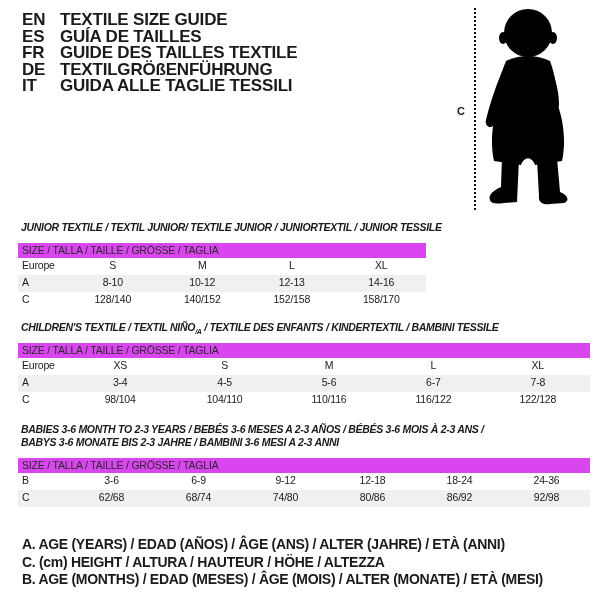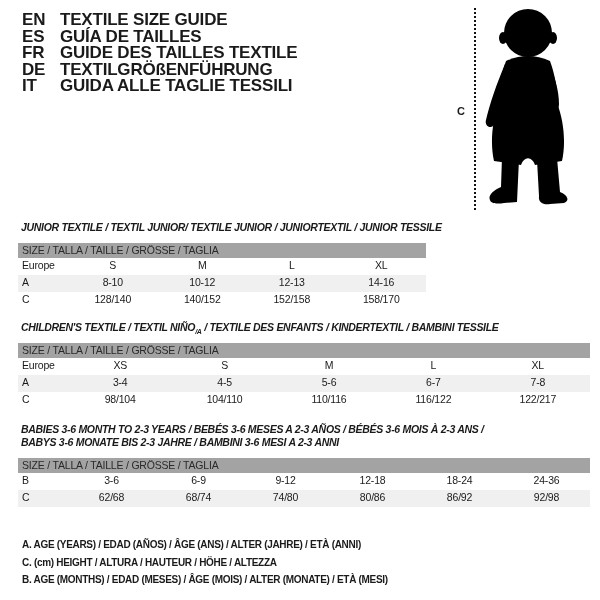--- a/index.html
+++ b/index.html
@@ -35,38 +35,38 @@
   .sec-title {
     position: absolute; left: 21px;
     font-size: 10.5px; font-weight: bold; line-height: 13px;
     white-space: nowrap; letter-spacing: -0.3px; font-style: italic;
   }
   .sec-title sub { font-size: 7px; }
 
   
   .tbl { position: absolute; left: 18px; font-size: 10.5px; }
   .tbl-header {
-    background: #a3a3a3; color: #2a2a2a;
+    background: #d946ef; color: #2a2a2a;
     height: 15px; line-height: 15px; padding-left: 4px;
     letter-spacing: -0.2px;
   }
   .trow { display: grid; height: 17px; line-height: 15px; }
   .trow.alt { background: #f0f0f0; }
   .cols-4 { grid-template-columns: 50px repeat(4, 1fr); }
   .cols-5 { grid-template-columns: 50px repeat(5, 1fr); }
   .cols-6 { grid-template-columns: 50px repeat(6, 1fr); }
   .tcell { text-align: center; overflow: hidden; }
   .tcell.lbl { text-align: left; padding-left: 4px; }
   .w-junior { width: 408px; }
   .w-full { width: 572px; }
 
   
   .notes { position: absolute; left: 22px; top: 536px; }
   .note-line {
-    font-size: 10px; font-weight: bold; line-height: 17.5px;
+    font-size: 14px; font-weight: bold; line-height: 17.5px;
     letter-spacing: -0.3px; white-space: nowrap;
   }
 </style>
 </head>
 <body>
 
 <div class="canvas">
 
   <div class="lang-list">
     <div class="lang-row">
@@ -153,21 +153,21 @@
       <span class="tcell">5-6</span>
       <span class="tcell">6-7</span>
       <span class="tcell">7-8</span>
     </div>
     <div class="trow cols-5">
       <span class="tcell lbl">C</span>
       <span class="tcell">98/104</span>
       <span class="tcell">104/110</span>
       <span class="tcell">110/116</span>
       <span class="tcell">116/122</span>
-      <span class="tcell">122/217</span>
+      <span class="tcell">122/128</span>
     </div>
   </div>
 
   <div class="sec-title" style="top:423px;">
     <div>BABIES 3-6 MONTH TO 2-3 YEARS / BEBÉS 3-6 MESES A 2-3 AÑOS / BÉBÉS 3-6 MOIS À 2-3 ANS /</div>
     <div>BABYS 3-6 MONATE BIS 2-3 JAHRE / BAMBINI 3-6 MESI A 2-3 ANNI</div>
   </div>
   <div class="tbl w-full" style="top:458px;">
     <div class="tbl-header">SIZE / TALLA / TAILLE / GRÖSSE / TAGLIA</div>
     <div class="trow cols-6">

